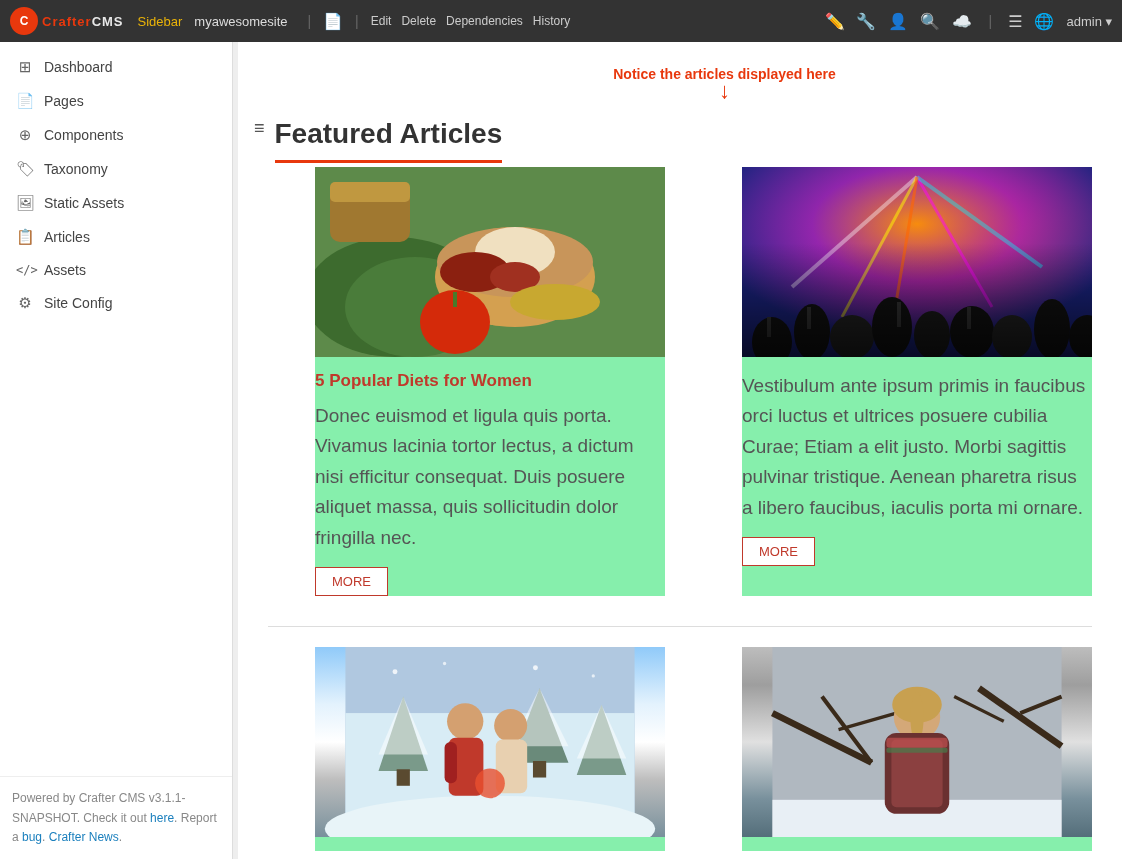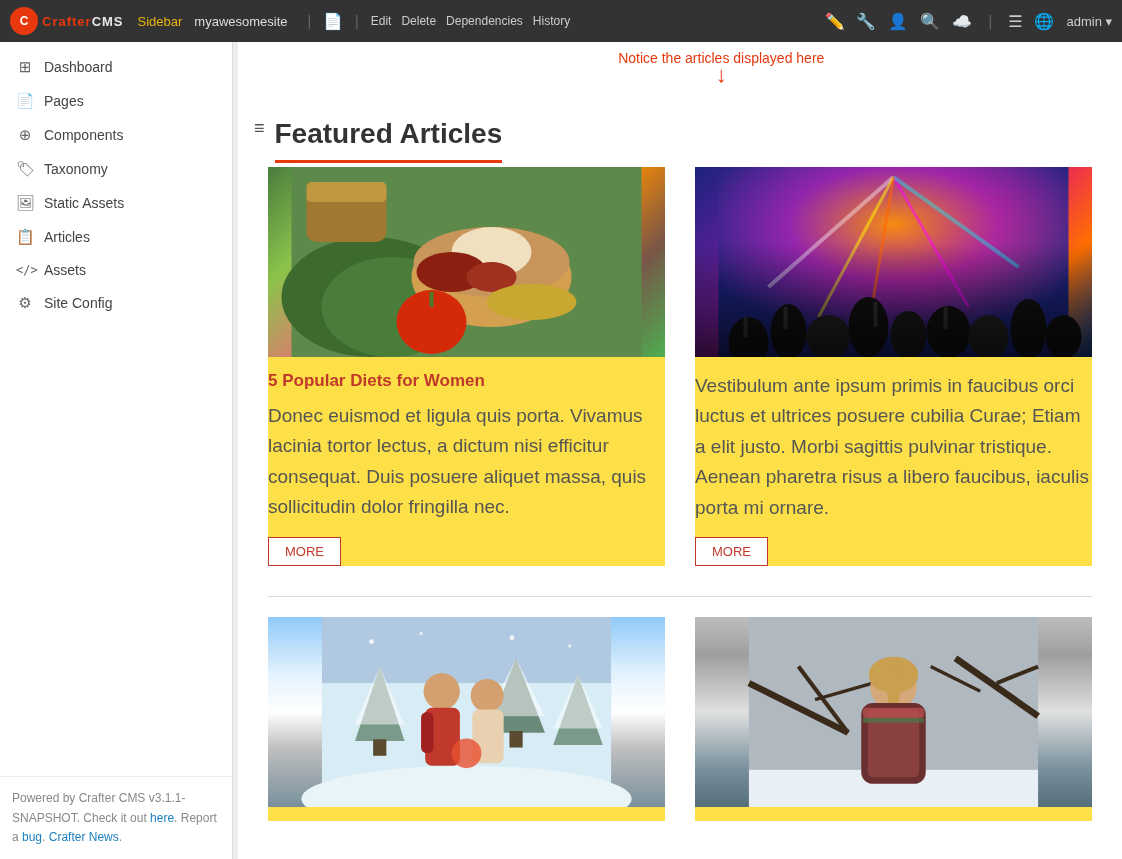--- a/index.html
+++ b/index.html
@@ -88,26 +88,26 @@
     .main-content {
       flex: 1;
       background: #fff;
       overflow-y: auto;
       position: relative;
     }
 
     
     .annotation {
       position: absolute;
-      top: 8px;
+      top: 24px;
       left: 50%;
       transform: translateX(-30%);
       color: #e8380d;
       font-size: 14px;
-      font-weight: normal;
+      font-weight: bold;
       text-align: center;
       pointer-events: none;
       white-space: nowrap;
     }
     .annotation-arrow {
       text-align: center;
       color: #e8380d;
       font-size: 22px;
       margin-top: -4px;
     }
@@ -129,21 +129,21 @@
       cursor: pointer;
     }
 
     
     .articles-grid {
       display: grid;
       grid-template-columns: 1fr 1fr;
       gap: 30px;
       padding: 0 30px 30px 30px;
     }
-    .article-card { background: #fde047; }
+    .article-card { background: #86efac; margin-left: 47px; }
     .article-image {
       width: 100%;
       height: 190px;
       background: #ccc;
       margin-bottom: 14px;
       overflow: hidden;
       position: relative;
     }
     
     .food-img {

